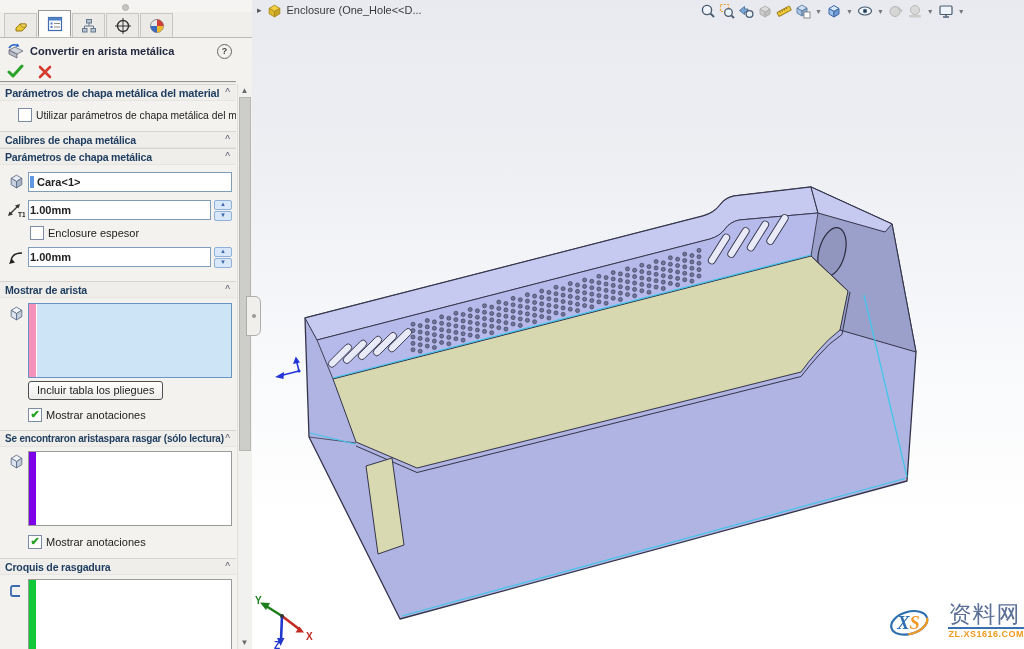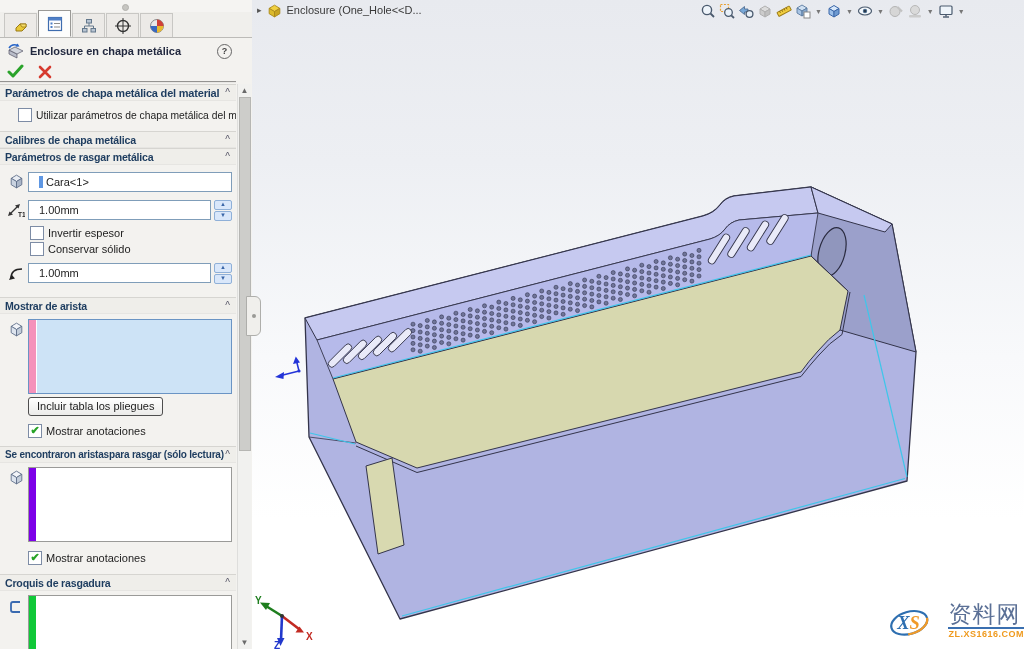--- a/index.html
+++ b/index.html
@@ -20,21 +20,21 @@
   .pm-body{position:absolute;left:0;top:84px;width:236px;bottom:0;overflow:hidden;font-size:11px;color:#222;}
   .sec-header{height:15px;border-top:1px solid #d6d5d1;border-bottom:1px solid #e6e5e2;background:#efeeea;display:flex;align-items:center;justify-content:space-between;padding:0 6px 0 5px;box-sizing:content-box;}
   .sec-title{font-weight:bold;font-size:10.6px;color:#1d3c5f;white-space:nowrap;letter-spacing:-0.2px;}
   .chev{color:#556;font-size:10px;line-height:10px;}
   .cb{display:flex;align-items:center;gap:4px;height:16px;}
   .checkbox{width:12px;height:12px;background:#fff;border:1px solid #7d8fa8;border:1px solid #7d8ca5;display:inline-flex;align-items:center;justify-content:center;flex:none;}
   .cb .lbl{white-space:nowrap;}
   .cb.checked .checkbox::after{content:"✔";color:#27a327;font-size:11px;font-weight:bold;margin-top:-2px;}
   .frow{display:flex;align-items:center;margin-left:4px;margin-right:4px;}
   .frow .ric{width:24px;flex:none;display:flex;justify-content:center;}
-  .field{flex:1;height:18px;background:#fff;border:1px solid #7f9db9;display:flex;align-items:center;padding:0 10px;gap:3px;overflow:hidden;}
+  .field{flex:1;height:18px;background:#fff;border:1px solid #7f9db9;display:flex;align-items:center;padding:0 1px;gap:3px;overflow:hidden;font-weight:bold;}
   .sel-stripe{width:4px;height:12px;background:#5f97e3;flex:none;}
   .spin{display:flex;flex-direction:column;gap:1px;margin-left:3px;flex:none;}
   .spin div{width:16px;height:8px;background:#d9e7fa;border:1px solid #8fb0d8;border-radius:2px;color:#3a66a8;font-size:6px;line-height:6px;text-align:center;}
   .selbox{flex:1;height:73px;border:1px solid #6a94c4;background:#cde3f6;display:flex;overflow:hidden;}
   .selbox.white{background:#fff;border:1px solid #9a9a98;}
   .stripe{width:7px;flex:none;border-right:1px solid #fff;}
   .btn{display:inline-block;margin-left:28px;border:1px solid #4e4e4e;border-radius:3px;background:linear-gradient(#ffffff,#ebebe9);padding:2px 8px 3px;font-size:11px;color:#222;}
   .pm-scrollbar{position:absolute;left:237px;top:84px;bottom:0;width:13px;background:#f1f1ef;border-left:1px solid #dededc;}
   .sb-arrow{position:absolute;left:0;width:13px;height:13px;color:#6a6a6a;font-size:8px;text-align:center;line-height:13px;}
   .sb-thumb{position:absolute;left:1px;top:13px;width:10px;height:352px;background:#cdcdca;border:1px solid #b6b6b3;}
@@ -106,21 +106,21 @@
     </div>
   </div>
 
   <div class="pm-header">
     <svg width="19" height="16" viewBox="0 0 19 16">
       <path d="M3,7 L3,11 L11,15 L11,11 Z" fill="#b8bcc8" stroke="#556" stroke-width="0.7"></path>
       <path d="M3,7 L9,4 L17,8 L11,11 Z" fill="#d2d6de" stroke="#556" stroke-width="0.7"></path>
       <path d="M3,5 Q6,0 12,2.5" fill="none" stroke="#2a66c8" stroke-width="1.5"></path>
       <path d="M13.5,3.5 L9.5,3.8 L11.5,0.5 Z" fill="#2a66c8"></path>
     </svg>
-    <span class="pm-title">Enclosure en chapa metálica</span>
+    <span class="pm-title">Convertir en arista metálica</span>
     <span class="help-circle">?</span>
   </div>
 
   <div class="pm-actions">
     <svg width="17" height="15" viewBox="0 0 17 15">
       <path d="M2,8 L6,12 L15,2" fill="none" stroke="#2aa32a" stroke-width="3" stroke-linecap="round" stroke-linejoin="round"></path>
     </svg>
     <svg width="14" height="14" viewBox="0 0 14 14">
       <path d="M2,2 L12,12 M12,2 L2,12" stroke="#d63a2e" stroke-width="2.6" stroke-linecap="round"></path>
     </svg>
@@ -136,21 +136,21 @@
       <span class="checkbox"></span>
       <span class="lbl" style="font-size:10.3px">Utilizar parámetros de chapa metálica del material</span>
     </div>
 
     <div class="sec-header">
       <span class="sec-title">Calibres de chapa metálica</span>
       <span class="chev">^</span>
     </div>
 
     <div class="sec-header">
-      <span class="sec-title">Parámetros de rasgar metálica</span>
+      <span class="sec-title">Parámetros de chapa metálica</span>
       <span class="chev">^</span>
     </div>
     <div class="frow" style="margin-top:6px;height:21px">
       <span class="ric">
             <svg width="17" height="17" viewBox="0 0 16 16">
         <path d="M3,5 L8,2 L13,5 L8,8 Z" fill="#e9edf3" stroke="#5a6a85" stroke-width="0.8"></path>
         <path d="M3,5 L3,11 L8,14 L8,8 Z" fill="#c9d3e0" stroke="#5a6a85" stroke-width="0.8"></path>
         <path d="M8,8 L8,14 L13,11 L13,5 Z" fill="#aab6c8" stroke="#5a6a85" stroke-width="0.8"></path>
       </svg>
           </span>
@@ -171,25 +171,21 @@
       <div class="field">
         <span>1.00mm</span>
       </div>
       <div class="spin">
             <div>▲</div>
             <div>▼</div>
           </div>
     </div>
     <div class="cb" style="margin:5px 0 0 30px;height:14px">
       <span class="checkbox"></span>
-      <span class="lbl">Invertir espesor</span>
-    </div>
-    <div class="cb" style="margin:2px 0 0 30px;height:14px">
-      <span class="checkbox"></span>
-      <span class="lbl">Conservar sólido</span>
+      <span class="lbl">Enclosure espesor</span>
     </div>
     <div class="frow" style="margin-top:6px;height:22px;margin-bottom:13px">
       <span class="ric">
             <svg width="17" height="16" viewBox="0 0 17 16">
         <path d="M3,13 Q3,4 14,4" fill="none" stroke="#222" stroke-width="1.4"></path>
         <path d="M1,15 L7,13.5 L3.5,9.5 Z" fill="#222"></path>
       </svg>
           </span>
       <div class="field">
         <span>1.00mm</span>

